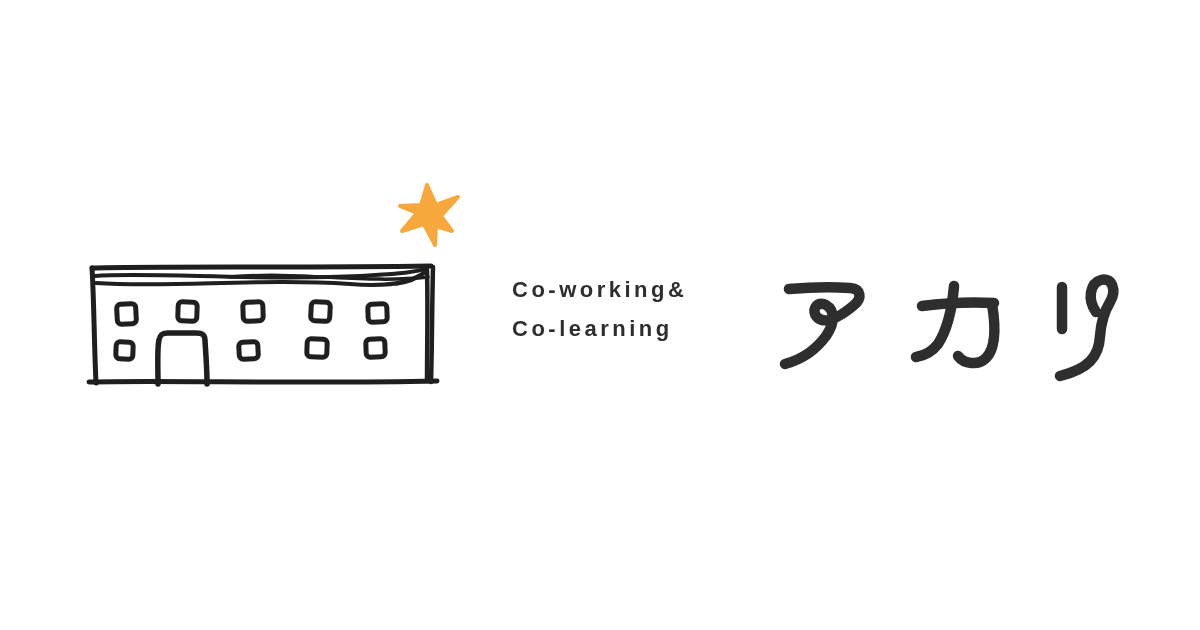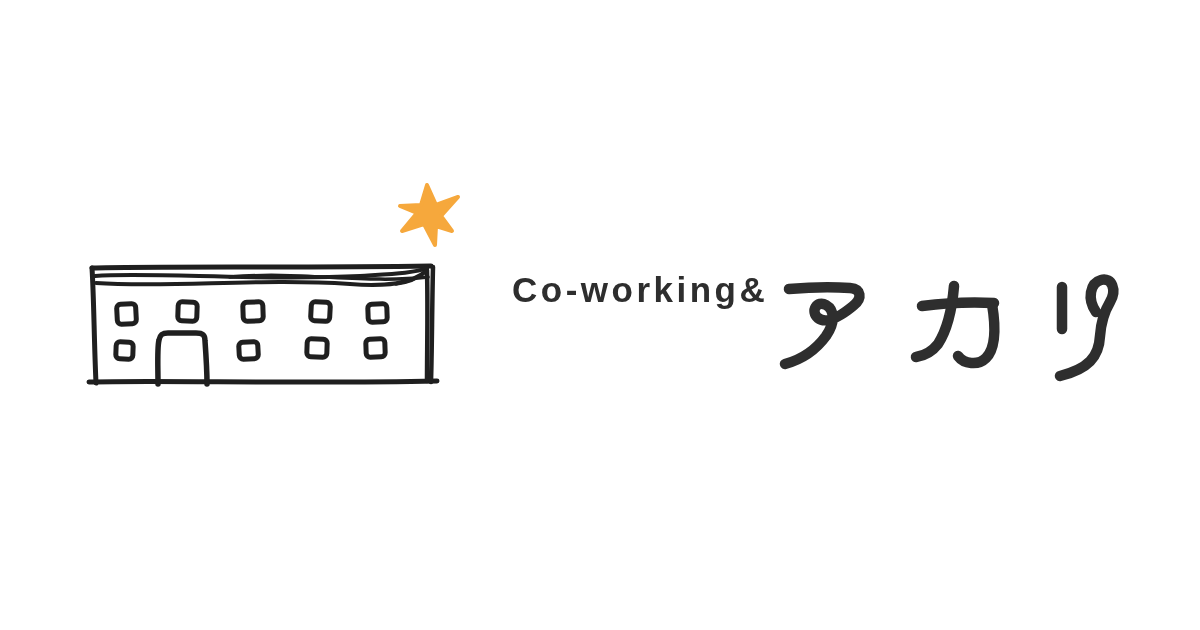--- a/index.html
+++ b/index.html
@@ -42,21 +42,21 @@
     fill: var(--star, #f6a83c);
     stroke: var(--star, #f6a83c);
     stroke-width: 4;
     stroke-linejoin: round;
   }
   .tagline {
     position: absolute;
     left: 512px;
     top: 271px;
     color: var(--text, #2e2e2e);
-    font-size: 35px;
+    font-size: 22px;
     line-height: 38.5px;
     font-weight: 700;
     letter-spacing: 3.5px;
     white-space: nowrap;
   }
   .brand-wrap {
     position: absolute;
     left: 770px;
     top: 258px;
     width: 360px;
@@ -132,20 +132,21 @@
         <rect class="ink-stroke" stroke-width="5" x="116" y="342" width="17" height="17" rx="4" transform="rotate(2 124 350)"></rect>
         <rect class="ink-stroke" stroke-width="5" x="239" y="342" width="19" height="17" rx="4" transform="rotate(-3 248 350)"></rect>
         <rect class="ink-stroke" stroke-width="5" x="307" y="339" width="20" height="18" rx="4" transform="rotate(2 317 348)"></rect>
         <rect class="ink-stroke" stroke-width="5" x="366" y="339" width="19" height="18" rx="4" transform="rotate(-2 375 348)"></rect>
       </g>
     </svg>
   </div>
 
   <div class="tagline">
     <div>Co-working&amp;</div>
+    <div>Co-learning</div>
   </div>
 
   <div class="brand-wrap" role="img" aria-label="アカリ">
     <span class="visually-hidden">アカリ</span>
     <svg viewBox="770 258 360 130" xmlns="http://www.w3.org/2000/svg">
 
       <g>
         <path class="brand-stroke" d="M789,289
              C812,287 836,287 850,288
              C861,289 863,298 853,306

